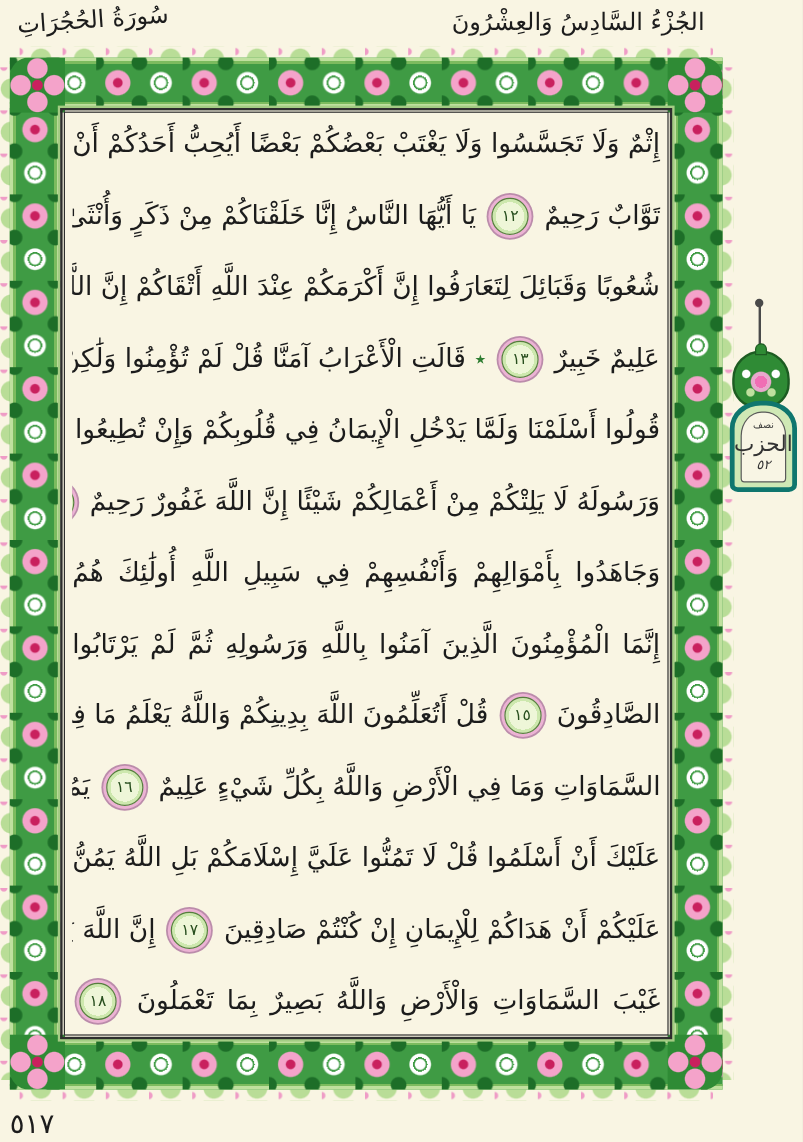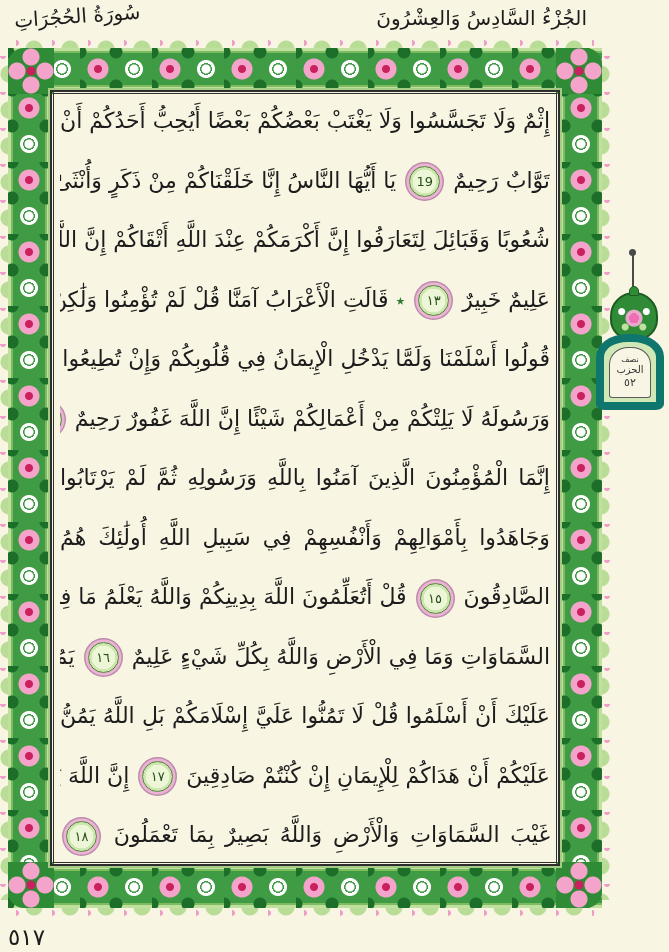--- a/index.html
+++ b/index.html
@@ -87,28 +87,28 @@
   .medallion-dome{width:44px;height:44px;margin:0 auto -6px auto;position:relative;
     background:#2f8b35;border:2px solid #1d5c22;border-radius:50% 50% 42% 42%;
     background-image:
       radial-gradient(circle at 50% 55%,#f06eb4 0 5px,#e8a8cc 5px 8px,rgba(0,0,0,0) 9px),
       radial-gradient(circle at 22% 40%,#ffffff 0 3px,rgba(0,0,0,0) 4px),
       radial-gradient(circle at 78% 40%,#ffffff 0 3px,rgba(0,0,0,0) 4px),
       radial-gradient(circle at 30% 75%,#bfe09e 0 3px,rgba(0,0,0,0) 4px),
       radial-gradient(circle at 70% 75%,#bfe09e 0 3px,rgba(0,0,0,0) 4px);}
   .medallion-dome::before{content:"";position:absolute;left:50%;top:-8px;transform:translateX(-50%);
     width:8px;height:8px;background:#2f8b35;border:1px solid #1d5c22;border-radius:50% 50% 0 0;}
-  .medallion-body{position:relative;width:68px;height:76px;background:#cfe8b5;
-    border:8px solid #0f766e;border-radius:46% 46% 12% 12% / 30% 30% 8% 8%;box-sizing:border-box;}
+  .medallion-body{position:relative;width:56px;height:76px;background:#cfe8b5;
+    border:4px solid #0f766e;border-radius:46% 46% 12% 12% / 30% 30% 8% 8%;box-sizing:border-box;}
   .medallion-panel{position:absolute;inset:5px 5px 4px 5px;background:#f8f5e4;border:1px solid #5a5a5a;
     border-radius:46% 46% 8% 8% / 34% 34% 6% 6%;
     display:flex;flex-direction:column;align-items:center;justify-content:center;color:#333;}
   .m-line1{font-size:8px;line-height:1.1;}
-  .m-line2{font-size:10px;line-height:1.2;}
-  .m-num{font-size:11px;line-height:1.2;}
+  .m-line2{font-size:18px;line-height:1.2;}
+  .m-num{font-size:11px;line-height:1.2;font-style:italic;}
   
   .page-number{position:absolute;bottom:2px;left:8px;width:594px;text-align:left;
     font-size:23px;letter-spacing:2px;color:#1c1c1c;}
 </style>
 </head>
 <body>
 
 <div class="page">
 
   <div class="header-juz">الجُزْءُ السَّادِسُ وَالعِشْرُونَ</div>
@@ -127,27 +127,27 @@
 
     <div class="corner c-tl"></div>
     <div class="corner c-tr"></div>
     <div class="corner c-bl"></div>
     <div class="corner c-br"></div>
 
     <div class="inner-frame"></div>
 
     <div class="text-area">
         <div class="line"><span class="w">إِثْمٌ وَلَا تَجَسَّسُوا وَلَا يَغْتَبْ بَعْضُكُمْ بَعْضًا أَيُحِبُّ أَحَدُكُمْ أَنْ</span> </div>
-        <div class="line"><span class="w">تَوَّابٌ رَحِيمٌ</span> <span class="verse-marker">19</span> <span class="w">يَا أَيُّهَا النَّاسُ إِنَّا خَلَقْنَاكُمْ مِنْ ذَكَرٍ وَأُنْثَىٰ وَجَعَلْنَاكُمْ</span> </div>
+        <div class="line"><span class="w">تَوَّابٌ رَحِيمٌ</span> <span class="verse-marker">١٢</span> <span class="w">يَا أَيُّهَا النَّاسُ إِنَّا خَلَقْنَاكُمْ مِنْ ذَكَرٍ وَأُنْثَىٰ وَجَعَلْنَاكُمْ</span> </div>
         <div class="line"><span class="w">شُعُوبًا وَقَبَائِلَ لِتَعَارَفُوا إِنَّ أَكْرَمَكُمْ عِنْدَ اللَّهِ أَتْقَاكُمْ إِنَّ اللَّهَ</span> </div>
         <div class="line"><span class="w">عَلِيمٌ خَبِيرٌ</span> <span class="verse-marker">١٣</span> <span class="rub">٭</span> <span class="w">قَالَتِ الْأَعْرَابُ آمَنَّا قُلْ لَمْ تُؤْمِنُوا وَلَٰكِنْ</span> </div>
         <div class="line"><span class="w">قُولُوا أَسْلَمْنَا وَلَمَّا يَدْخُلِ الْإِيمَانُ فِي قُلُوبِكُمْ وَإِنْ تُطِيعُوا اللَّهَ</span> </div>
         <div class="line"><span class="w">وَرَسُولَهُ لَا يَلِتْكُمْ مِنْ أَعْمَالِكُمْ شَيْئًا إِنَّ اللَّهَ غَفُورٌ رَحِيمٌ</span> <span class="verse-marker">١٤</span> </div>
+        <div class="line"><span class="w">وَجَاهَدُوا بِأَمْوَالِهِمْ وَأَنْفُسِهِمْ فِي سَبِيلِ اللَّهِ أُولَٰئِكَ هُمُ</span> </div>
         <div class="line"><span class="w">إِنَّمَا الْمُؤْمِنُونَ الَّذِينَ آمَنُوا بِاللَّهِ وَرَسُولِهِ ثُمَّ لَمْ يَرْتَابُوا</span> </div>
-        <div class="line"><span class="w">وَجَاهَدُوا بِأَمْوَالِهِمْ وَأَنْفُسِهِمْ فِي سَبِيلِ اللَّهِ أُولَٰئِكَ هُمُ</span> </div>
         <div class="line"><span class="w">الصَّادِقُونَ</span> <span class="verse-marker">١٥</span> <span class="w">قُلْ أَتُعَلِّمُونَ اللَّهَ بِدِينِكُمْ وَاللَّهُ يَعْلَمُ مَا فِي</span> </div>
         <div class="line"><span class="w">السَّمَاوَاتِ وَمَا فِي الْأَرْضِ وَاللَّهُ بِكُلِّ شَيْءٍ عَلِيمٌ</span> <span class="verse-marker">١٦</span> <span class="w">يَمُنُّونَ</span> </div>
         <div class="line"><span class="w">عَلَيْكَ أَنْ أَسْلَمُوا قُلْ لَا تَمُنُّوا عَلَيَّ إِسْلَامَكُمْ بَلِ اللَّهُ يَمُنُّ</span> </div>
         <div class="line"><span class="w">عَلَيْكُمْ أَنْ هَدَاكُمْ لِلْإِيمَانِ إِنْ كُنْتُمْ صَادِقِينَ</span> <span class="verse-marker">١٧</span> <span class="w">إِنَّ اللَّهَ يَعْلَمُ</span> </div>
         <div class="line"><span class="w">غَيْبَ السَّمَاوَاتِ وَالْأَرْضِ وَاللَّهُ بَصِيرٌ بِمَا تَعْمَلُونَ</span> <span class="verse-marker">١٨</span> </div>
       </div>
   </div>
 
   <div class="thread"></div>
   <div class="thread-knob"></div>

